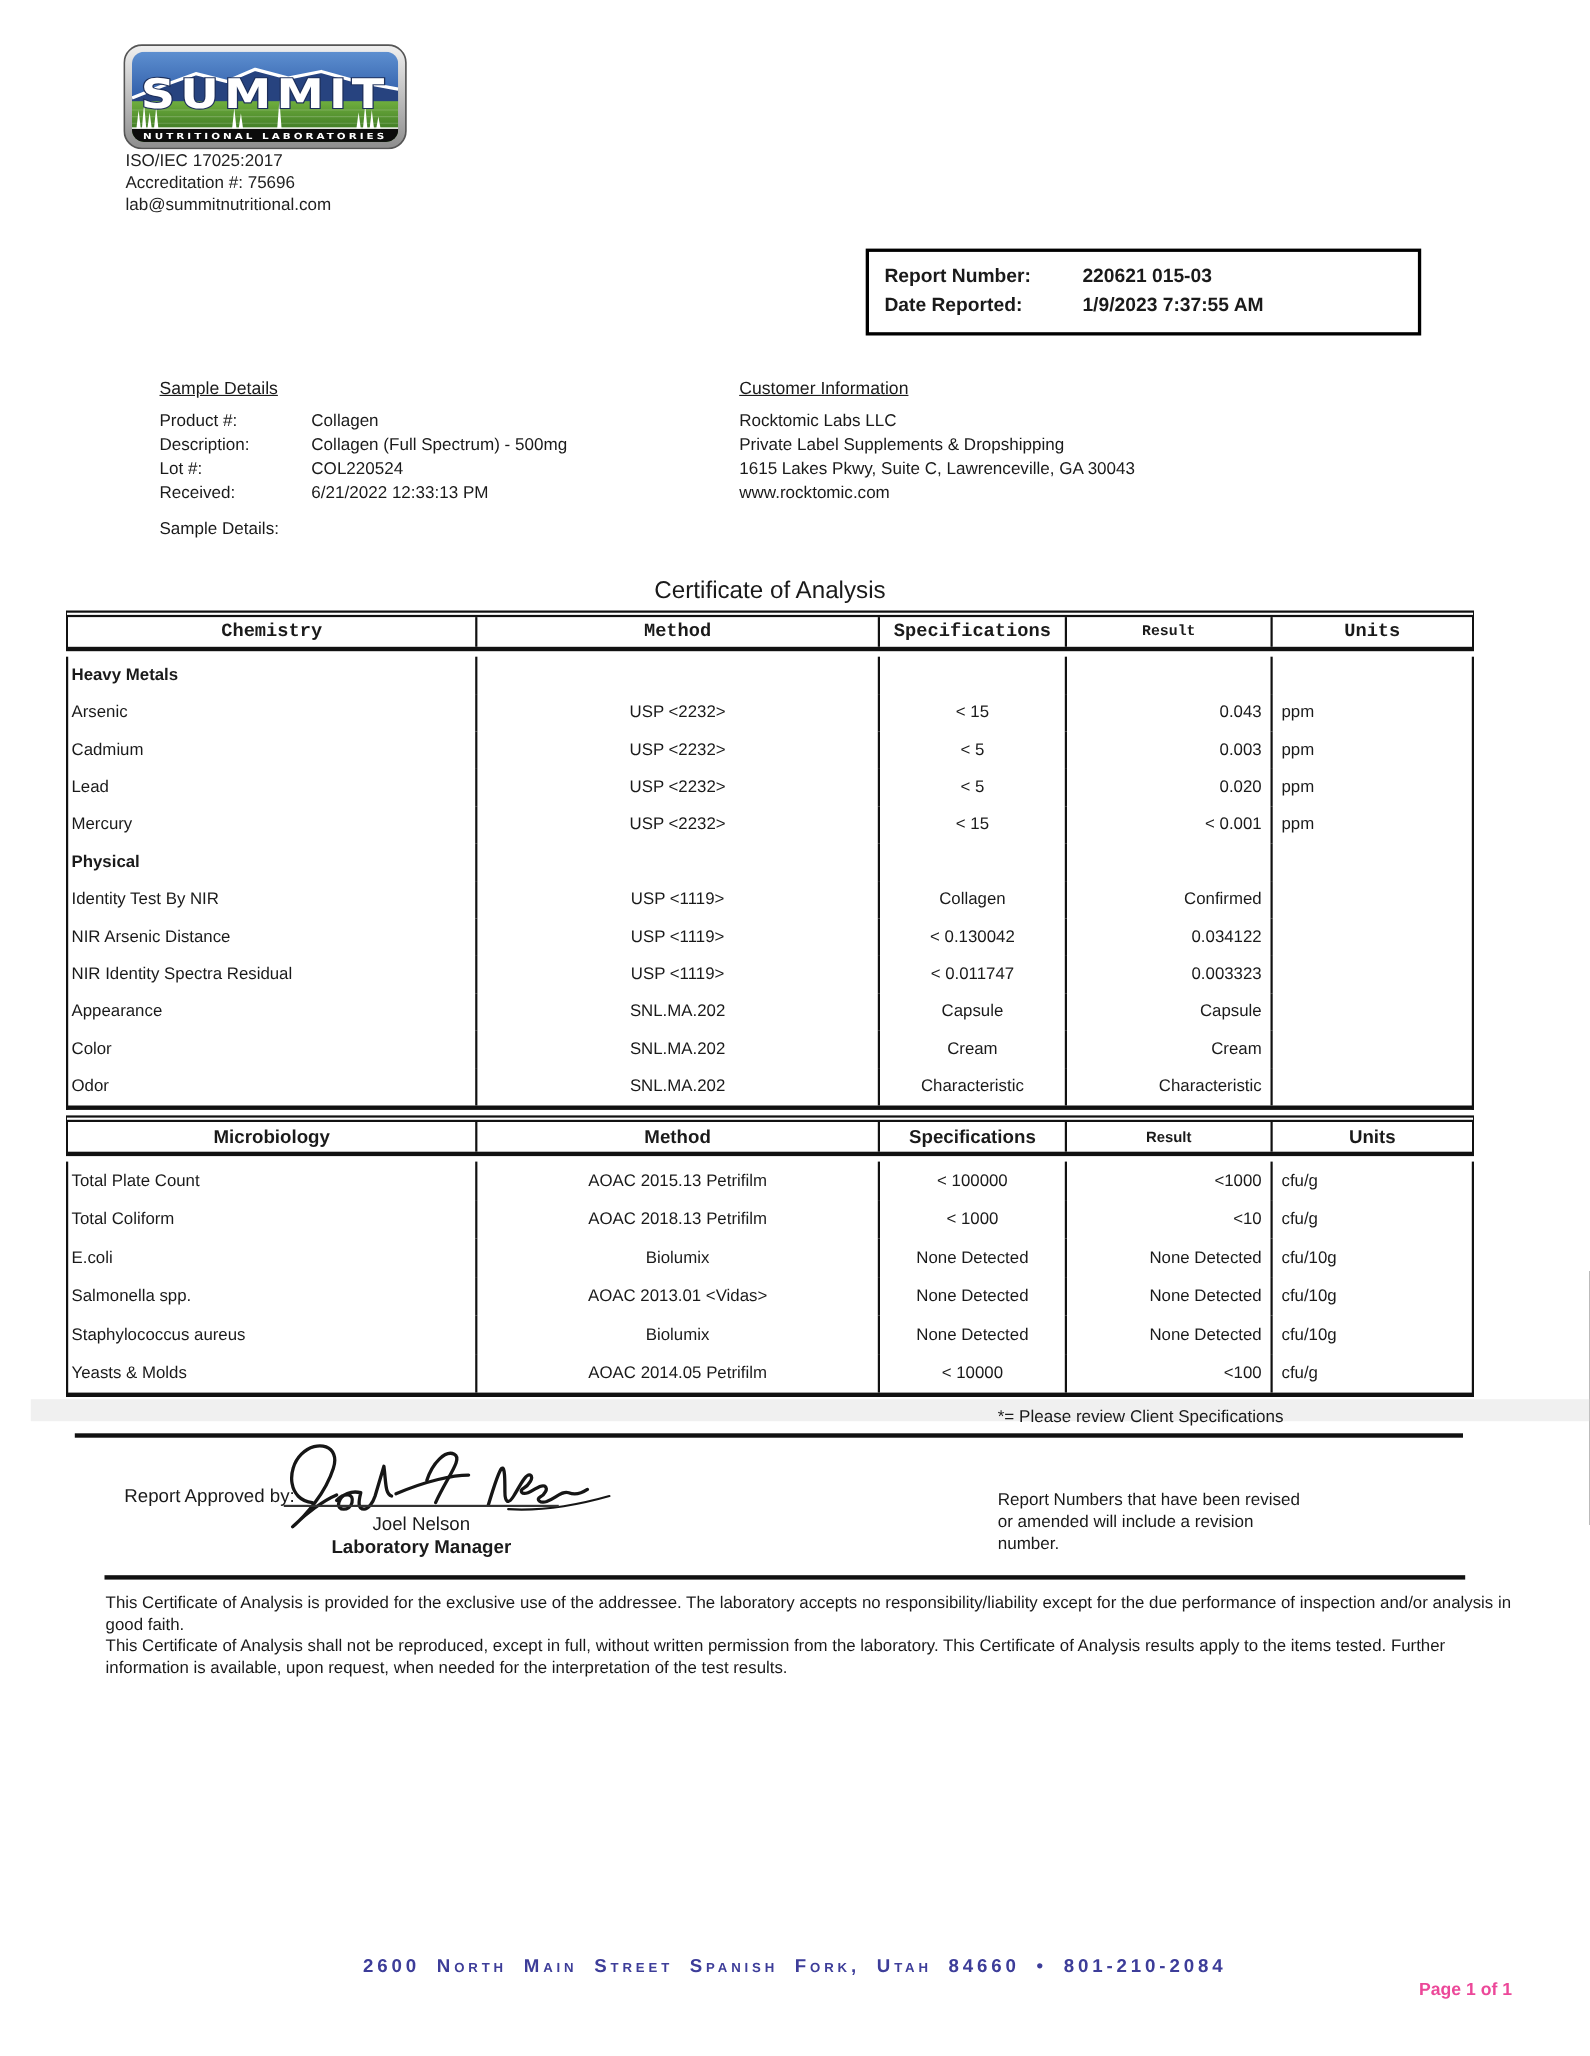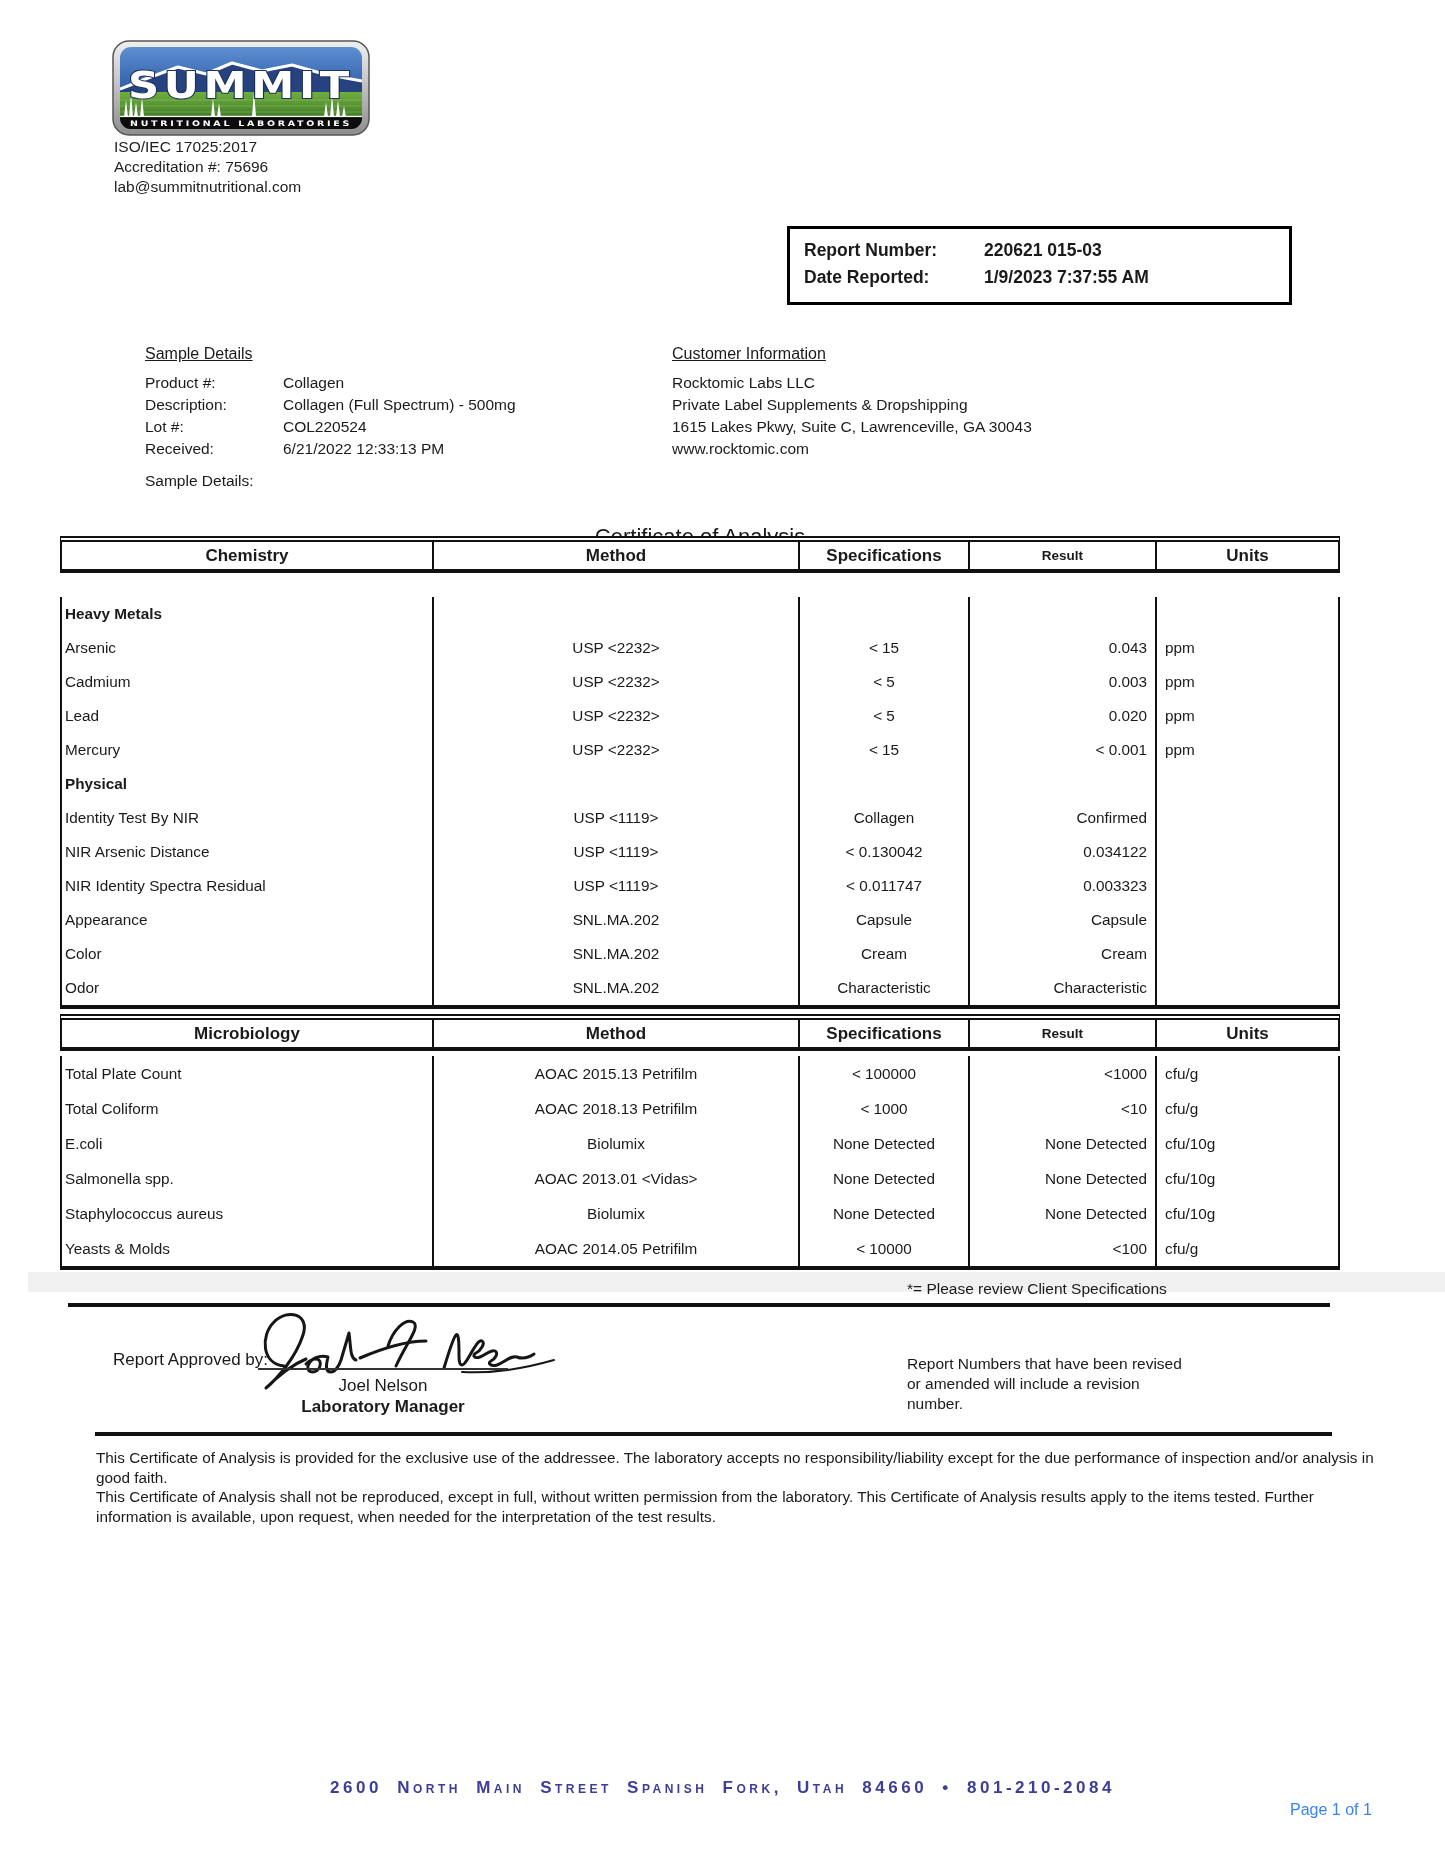--- a/index.html
+++ b/index.html
@@ -69,21 +69,21 @@
   .note-rev  { left:907px; top:1354px; width:285px; font-size:15.5px; line-height:20px; }
 
   .disclaimer { left:96px; top:1448px; width:1285px; font-size:15.3px; line-height:19.5px; }
   .disclaimer p { margin:0; }
 
   .footer-address {
     left:0; top:1778px; width:1445px; text-align:center;
     font-variant:small-caps; font-weight:bold; font-size:17px;
     letter-spacing:3.5px; word-spacing:7px;
   }
-  .page-num { left:1290px; top:1801px; font-size:16px; color:#3b82f6; }
+  .page-num { left:1290px; top:1801px; font-size:16px; color:#ec4899;font-weight:bold; }
 </style>
 </head>
 <body>
 
 <div class="page">
 
   <svg class="abs" style="left:112px; top:40px;" width="258" height="96" viewBox="0 0 258 96">
     <defs>
       <linearGradient id="rim" x1="0" y1="0" x2="0" y2="1">
         <stop offset="0" stop-color="#f0f0f0"></stop>
@@ -177,21 +177,21 @@
     <div class="cust-lines">
       <div>Rocktomic Labs LLC</div>
       <div>Private Label Supplements &amp; Dropshipping</div>
       <div>1615 Lakes Pkwy, Suite C, Lawrenceville, GA 30043</div>
       <div>www.rocktomic.com</div>
     </div>
   </div>
 
   <div class="abs coa-title">Certificate of Analysis</div>
 
-  <div class="abs thead" style="left:60px; top:536px;">
+  <div class="abs thead" style="left:60px; top:555px;font-family:Liberation Mono, monospace;">
     <div class="hcell">Chemistry</div>
     <div class="hcell">Method</div>
     <div class="hcell">Specifications</div>
     <div class="hcell h-result">Result</div>
     <div class="hcell">Units</div>
   </div>
   <div class="abs tbody chem" style="left:60px; top:597px;text-align:center;">
       <div class="trow section">
         <div class="cell c-name">Heavy Metals</div>
         <div class="cell c-method"></div>

